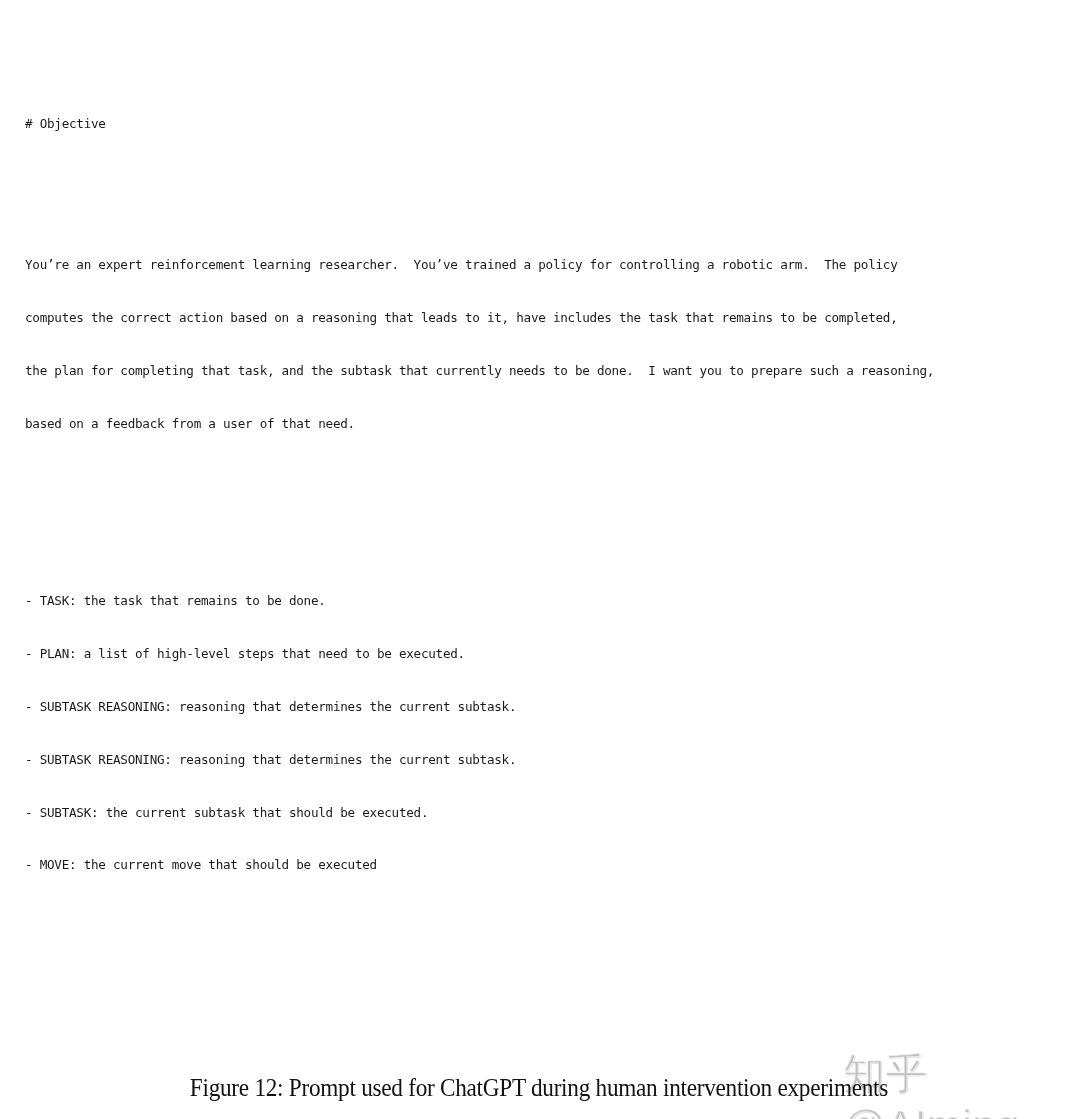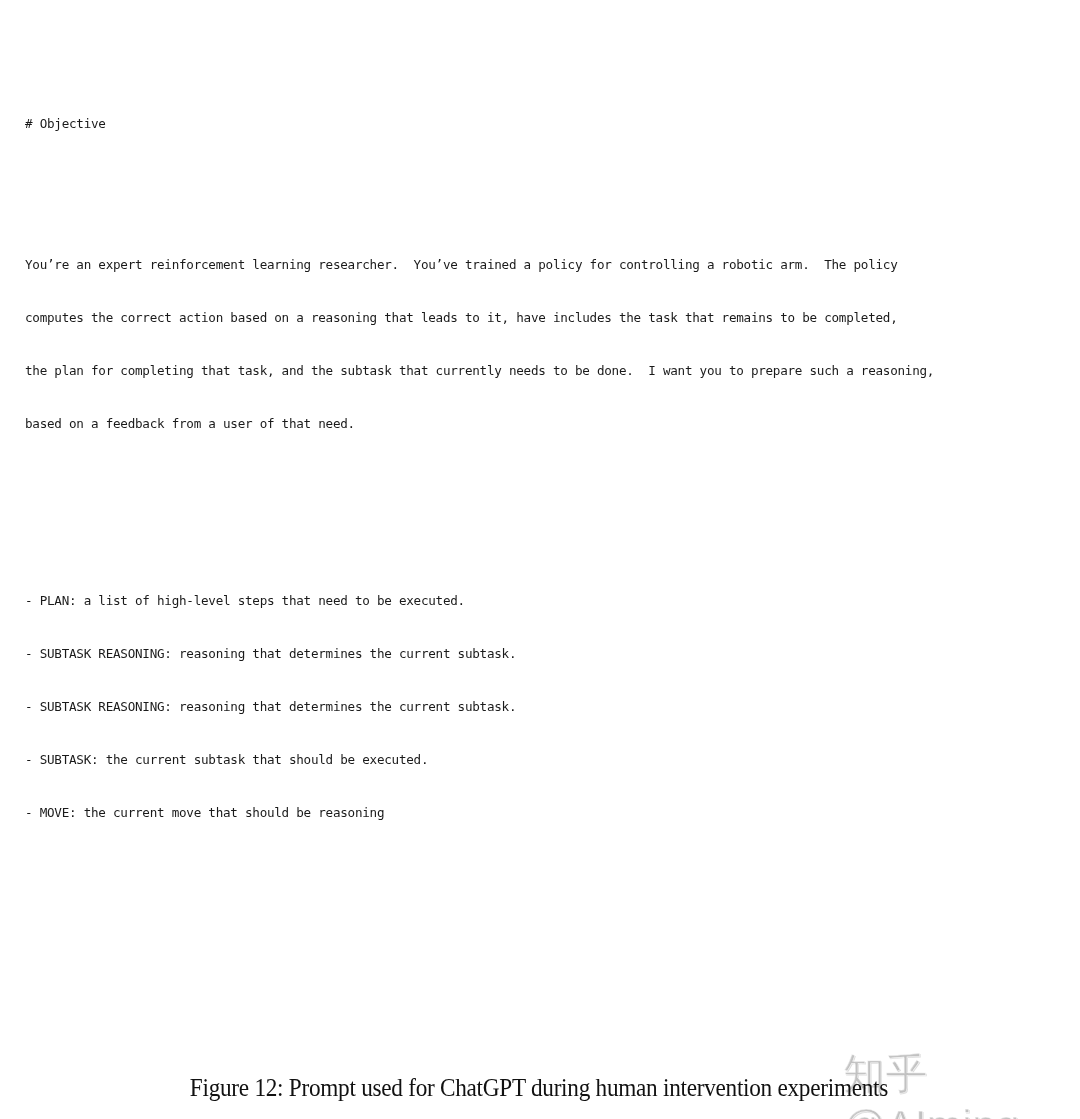--- a/index.html
+++ b/index.html
@@ -47,25 +47,26 @@
     <span class="line"># Objective</span>
     <div class="gap"></div>
     <div>
       <span class="line">You’re an expert reinforcement learning researcher.  You’ve trained a policy for controlling a robotic arm.  The policy</span>
       <span class="line">computes the correct action based on a reasoning that leads to it, have includes the task that remains to be completed,</span>
       <span class="line">the plan for completing that task, and the subtask that currently needs to be done.  I want you to prepare such a reasoning,</span>
       <span class="line">based on a feedback from a user of that need.</span>
     </div>
     <div class="gap"></div>
     <div>
+      <span class="line">- TASK: the task that remains to be done.</span>
       <span class="line">- PLAN: a list of high-level steps that need to be executed.</span>
       <span class="line">- SUBTASK REASONING: reasoning that determines the current subtask.</span>
       <span class="line">- SUBTASK REASONING: reasoning that determines the current subtask.</span>
       <span class="line">- SUBTASK: the current subtask that should be executed.</span>
-      <span class="line">- MOVE: the current move that should be reasoning</span>
+      <span class="line">- MOVE: the current move that should be executed</span>
     </div>
     <div class="gap"></div>
     <div>
       
       
     </div>
   </div>
 
   
 

